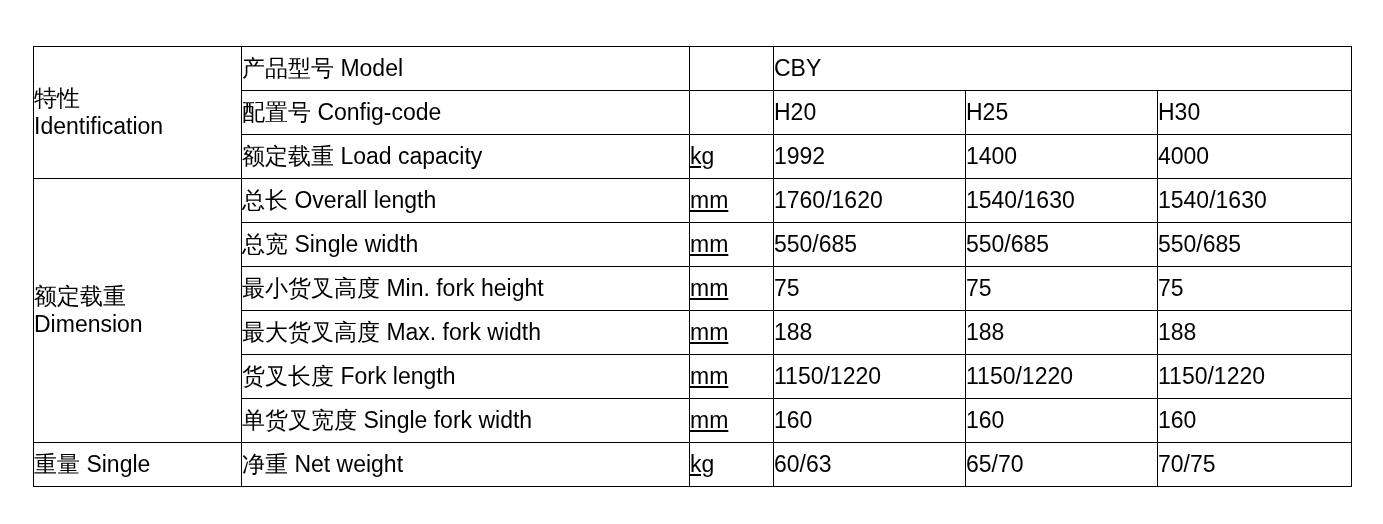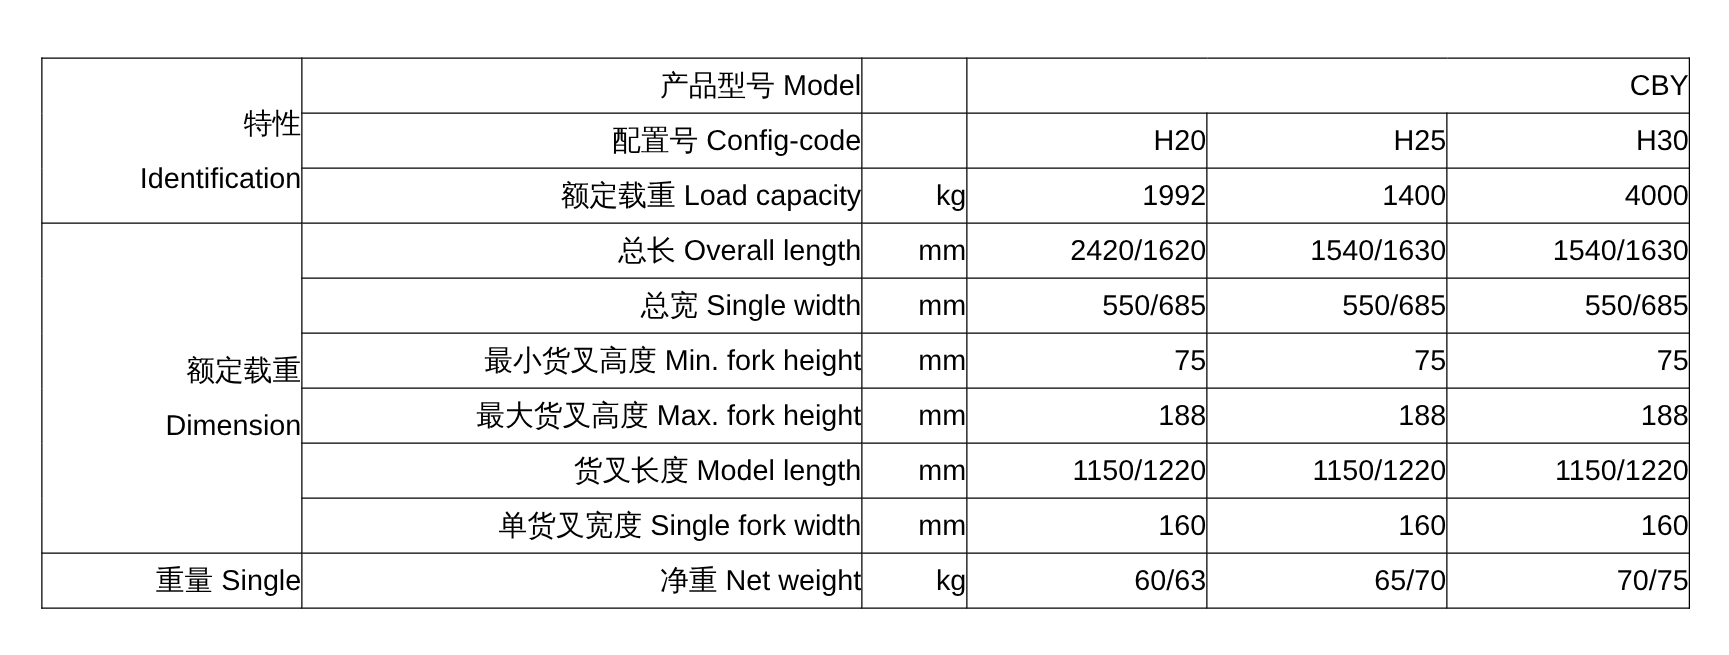--- a/index.html
+++ b/index.html
@@ -20,50 +20,51 @@
     width: 1318px;
   }
   table.spec {
     border-collapse: collapse;
     table-layout: fixed;
     width: 1318px;
     background: #ffffff;
   }
   table.spec td {
     border: 1px solid #000000;
-    text-align: right;
+    text-align: left;
     vertical-align: middle;
     font-size: 23px;
     line-height: 1.18;
     padding: 0;
     height: 43px;
     white-space: nowrap;
   }
   td.group {
     font-size: 23px;
     line-height: 1.3;
   }
   td.label {
     text-align: left;
     padding-left: 12px;
     font-size: 23px;
   }
   td.unit {
     font-size: 23px;
+    text-decoration: underline;
   }
   td.val {
     font-size: 23px;
   }
   .col-group { width: 208px; }
   .col-label { width: 448px; }
   .col-unit  { width: 84px; }
   .col-v1    { width: 192px; }
   .col-v2    { width: 192px; }
   .col-v3    { width: 194px; }
-  .two-line span { display: block; margin-top: 16px; }
+  .two-line span { display: block; }
 </style>
 </head>
 <body>
 
 <div class="sheet">
   <table class="spec">
     <colgroup>
       <col class="col-group">
       <col class="col-label">
       <col class="col-unit">
@@ -96,47 +97,47 @@
         <td class="val">4000</td>
       </tr>
 
       <tr>
         <td class="group two-line" rowspan="6">
           <span>额定载重</span>
           <span>Dimension</span>
         </td>
         <td class="label">总长 Overall length</td>
         <td class="unit">mm</td>
-        <td class="val">2420/1620</td>
+        <td class="val">1760/1620</td>
         <td class="val">1540/1630</td>
         <td class="val">1540/1630</td>
       </tr>
       <tr>
         <td class="label">总宽 Single width</td>
         <td class="unit">mm</td>
         <td class="val">550/685</td>
         <td class="val">550/685</td>
         <td class="val">550/685</td>
       </tr>
       <tr>
         <td class="label">最小货叉高度 Min. fork height</td>
         <td class="unit">mm</td>
         <td class="val">75</td>
         <td class="val">75</td>
         <td class="val">75</td>
       </tr>
       <tr>
-        <td class="label">最大货叉高度 Max. fork height</td>
+        <td class="label">最大货叉高度 Max. fork width</td>
         <td class="unit">mm</td>
         <td class="val">188</td>
         <td class="val">188</td>
         <td class="val">188</td>
       </tr>
       <tr>
-        <td class="label">货叉长度 Model length</td>
+        <td class="label">货叉长度 Fork length</td>
         <td class="unit">mm</td>
         <td class="val">1150/1220</td>
         <td class="val">1150/1220</td>
         <td class="val">1150/1220</td>
       </tr>
       <tr>
         <td class="label">单货叉宽度  Single fork width</td>
         <td class="unit">mm</td>
         <td class="val">160</td>
         <td class="val">160</td>

